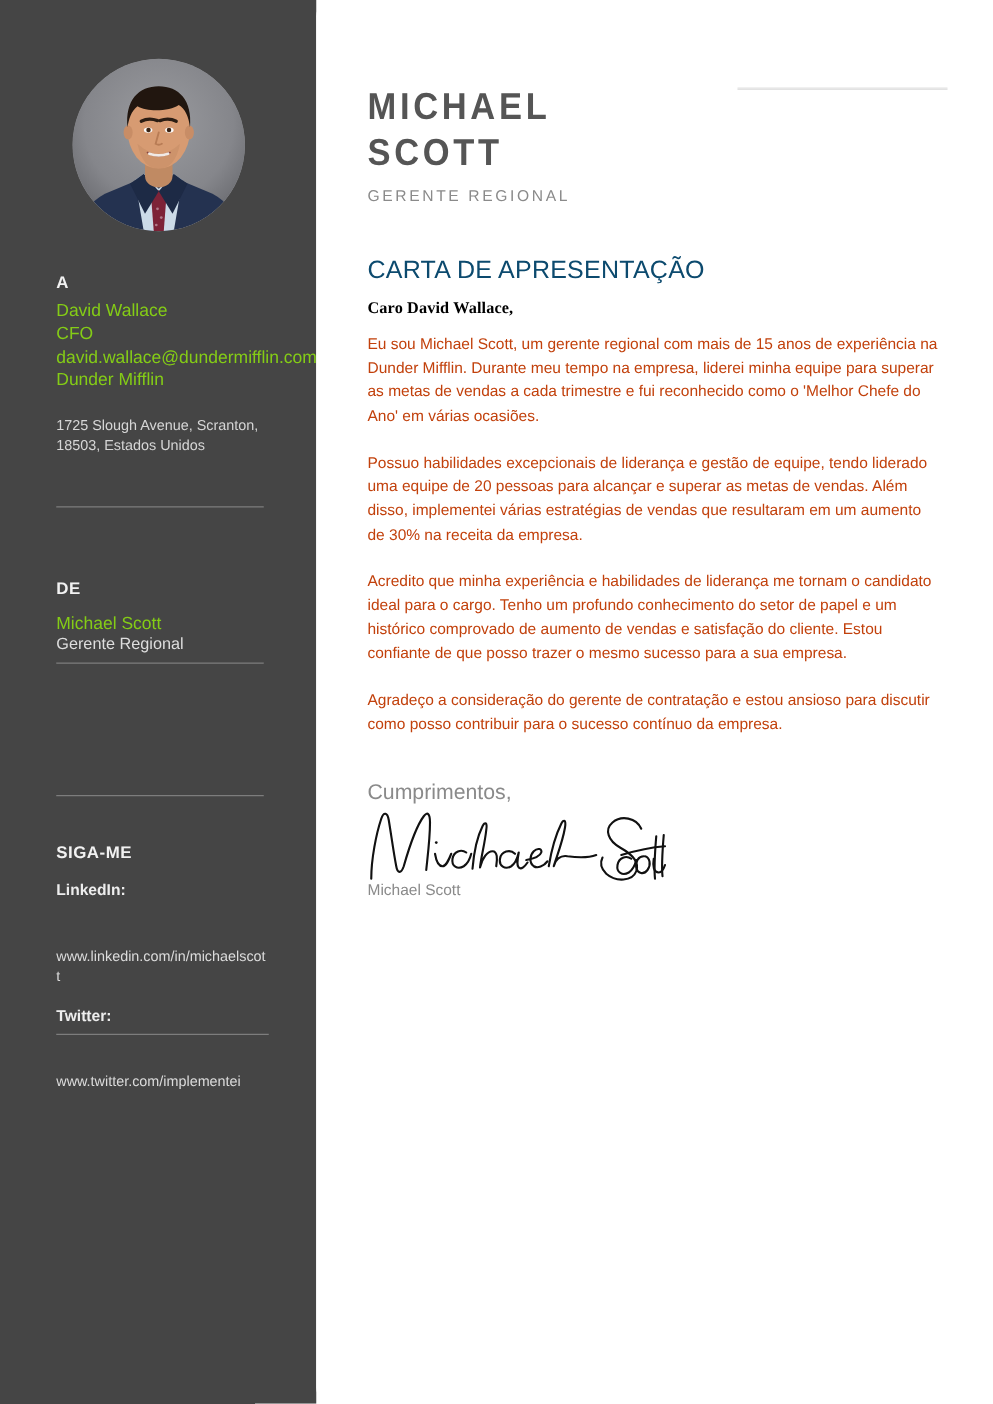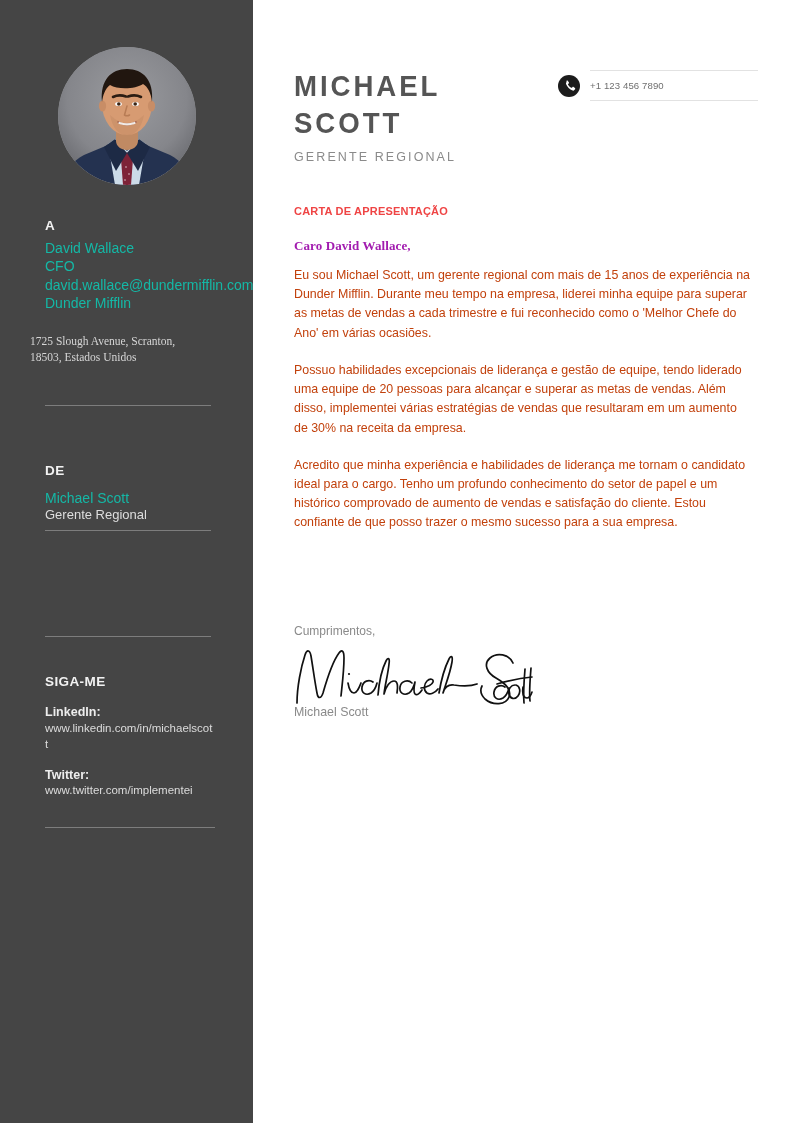--- a/index.html
+++ b/index.html
@@ -53,21 +53,21 @@
 
   .sb-head {
     font-size: 13.5px;
     font-weight: bold;
     color: #f2f2f2;
     letter-spacing: 0.4px;
   }
 
   .sb-name {
     font-size: 14px;
-    color: #14b8a6;
+    color: #84cc16;
     line-height: 1.32;
     font-weight: normal;
   }
 
   .sb-line {
     font-size: 13px;
     color: #dedede;
     line-height: 1.30;
   }
 
@@ -82,33 +82,34 @@
     font-weight: bold;
     color: #ededed;
     line-height: 1.35;
   }
 
   .sb-url {
     font-size: 11.5px;
     color: #dcdcdc;
     line-height: 1.38;
     word-break: break-all;
+    margin-top: 38px;
   }
 
   .divider {
     height: 1px;
     background: #7d7d7d;
     border: 0;
   }
 
   
   .abs { position: absolute; }
 
   #blk-to       { left: 45px; top: 218px;  width: 165px; }
-  #blk-addr     { left: 30px; top: 333px;  width: 165px; font-family: Liberation Serif, serif; }
+  #blk-addr     { left: 45px; top: 333px;  width: 165px; }
   #div-1        { left: 45px; top: 405px;  width: 166px; }
   #blk-from     { left: 45px; top: 463px;  width: 165px; }
   #div-2        { left: 45px; top: 530px;  width: 166px; }
   #blk-date     { left: 45px; top: 563px;  width: 165px; }
   #div-3        { left: 45px; top: 636px;  width: 166px; }
   #blk-follow   { left: 45px; top: 674px;  width: 168px; }
   #div-4        { left: 45px; top: 827px;  width: 170px; }
 
   .gap-sm { height: 6px; }
   .gap-md { height: 11px; }
@@ -192,55 +193,55 @@
     height: 1px;
     background: #e2e2e2;
     margin-left: 32px;
   }
 
   
   .letter-title {
     position: absolute;
     left: 41px;
     top: 205px;
-    font-size: 11px;
-    font-weight: bold;
-    color: #ef4444;
+    font-size: 20px;
+    font-weight: normal;
+    color: #0c4a6e;
     letter-spacing: 0.2px;
   }
 
   .letter-body {
     position: absolute;
     left: 41px;
     top: 238px;
     width: 460px;
   }
 
   .greeting {
     font-family: "Liberation Serif", serif;
     font-size: 13px;
     font-weight: bold;
-    color: #a21caf;
+    color: #000000;
     letter-spacing: 0.1px;
     margin-bottom: 12px;
   }
 
   .para {
     font-size: 12.4px;
     line-height: 1.55;
     color: #c2410c;
     margin-bottom: 18px;
     text-align: left;
   }
 
   .closing {
     position: absolute;
     left: 41px;
     top: 624px;
-    font-size: 12px;
+    font-size: 17px;
     color: #8a8a8a;
   }
 
   .signature {
     position: absolute;
     left: 38px;
     top: 641px;
     width: 245px;
     height: 70px;
   }
@@ -365,39 +366,32 @@
     <div class="hdr-name">
       <div class="ln">MICHAEL</div>
       <div class="ln">SCOTT</div>
       <div class="hdr-role">GERENTE REGIONAL</div>
     </div>
 
     <div class="contacts">
 
       <div class="c-sep"></div>
 
-      <div class="c-row">
-        <span class="c-icon">
-          <svg width="13" height="13" viewBox="0 0 24 24" fill="#ffffff">
-            <path d="M6.6 3.2c.7-.6 1.8-.5 2.4.3l1.8 2.4c.5.7.4 1.7-.3 2.2l-1.1.9c-.3.3-.4.7-.2 1.1.6 1.3 1.5 2.5 2.6 3.6s2.3 2 3.6 2.6c.4.2.8.1 1.1-.2l.9-1.1c.5-.7 1.5-.8 2.2-.3l2.4 1.8c.8.6.9 1.7.3 2.4l-1.4 1.6c-.8.9-2.1 1.2-3.2.8-2.7-1-5.2-2.7-7.3-4.8-2.1-2.1-3.8-4.6-4.8-7.3-.4-1.1-.1-2.4.8-3.2z"></path>
-          </svg>
-        </span>
-        <span class="c-text">+1 123 456 7890</span>
-      </div>
       <div class="c-sep"></div>
 
     </div>
 
     <div class="letter-title">CARTA DE APRESENTAÇÃO</div>
 
     <div class="letter-body">
       <div class="greeting">Caro David Wallace,</div>
       <p class="para">Eu sou Michael Scott, um gerente regional com mais de 15 anos de experiência na Dunder Mifflin. Durante meu tempo na empresa, liderei minha equipe para superar as metas de vendas a cada trimestre e fui reconhecido como o 'Melhor Chefe do Ano' em várias ocasiões.</p>
       <p class="para">Possuo habilidades excepcionais de liderança e gestão de equipe, tendo liderado uma equipe de 20 pessoas para alcançar e superar as metas de vendas. Além disso, implementei várias estratégias de vendas que resultaram em um aumento de 30% na receita da empresa.</p>
       <p class="para">Acredito que minha experiência e habilidades de liderança me tornam o candidato ideal para o cargo. Tenho um profundo conhecimento do setor de papel e um histórico comprovado de aumento de vendas e satisfação do cliente. Estou confiante de que posso trazer o mesmo sucesso para a sua empresa.</p>
+      <p class="para">Agradeço a consideração do gerente de contratação e estou ansioso para discutir como posso contribuir para o sucesso contínuo da empresa.</p>
     </div>
 
     <div class="closing">Cumprimentos,</div>
 
     <div class="signature">
       <svg width="245" height="70" viewBox="0 0 245 70" fill="none" stroke="#111111" stroke-width="1.7" stroke-linecap="round" stroke-linejoin="round">
 
         <path d="M6 62 C6 46 10 26 14 14 C16 8 19 9 20 15 C22 27 24 42 26 52 C27 58 30 58 32 52 C36 38 42 20 48 12 C51 8 53 10 53 17 C53 30 51 45 50 55"></path>
 
         <path d="M57 42 C58 48 60 52 63 52 C66 52 68 47 70 42"></path>

